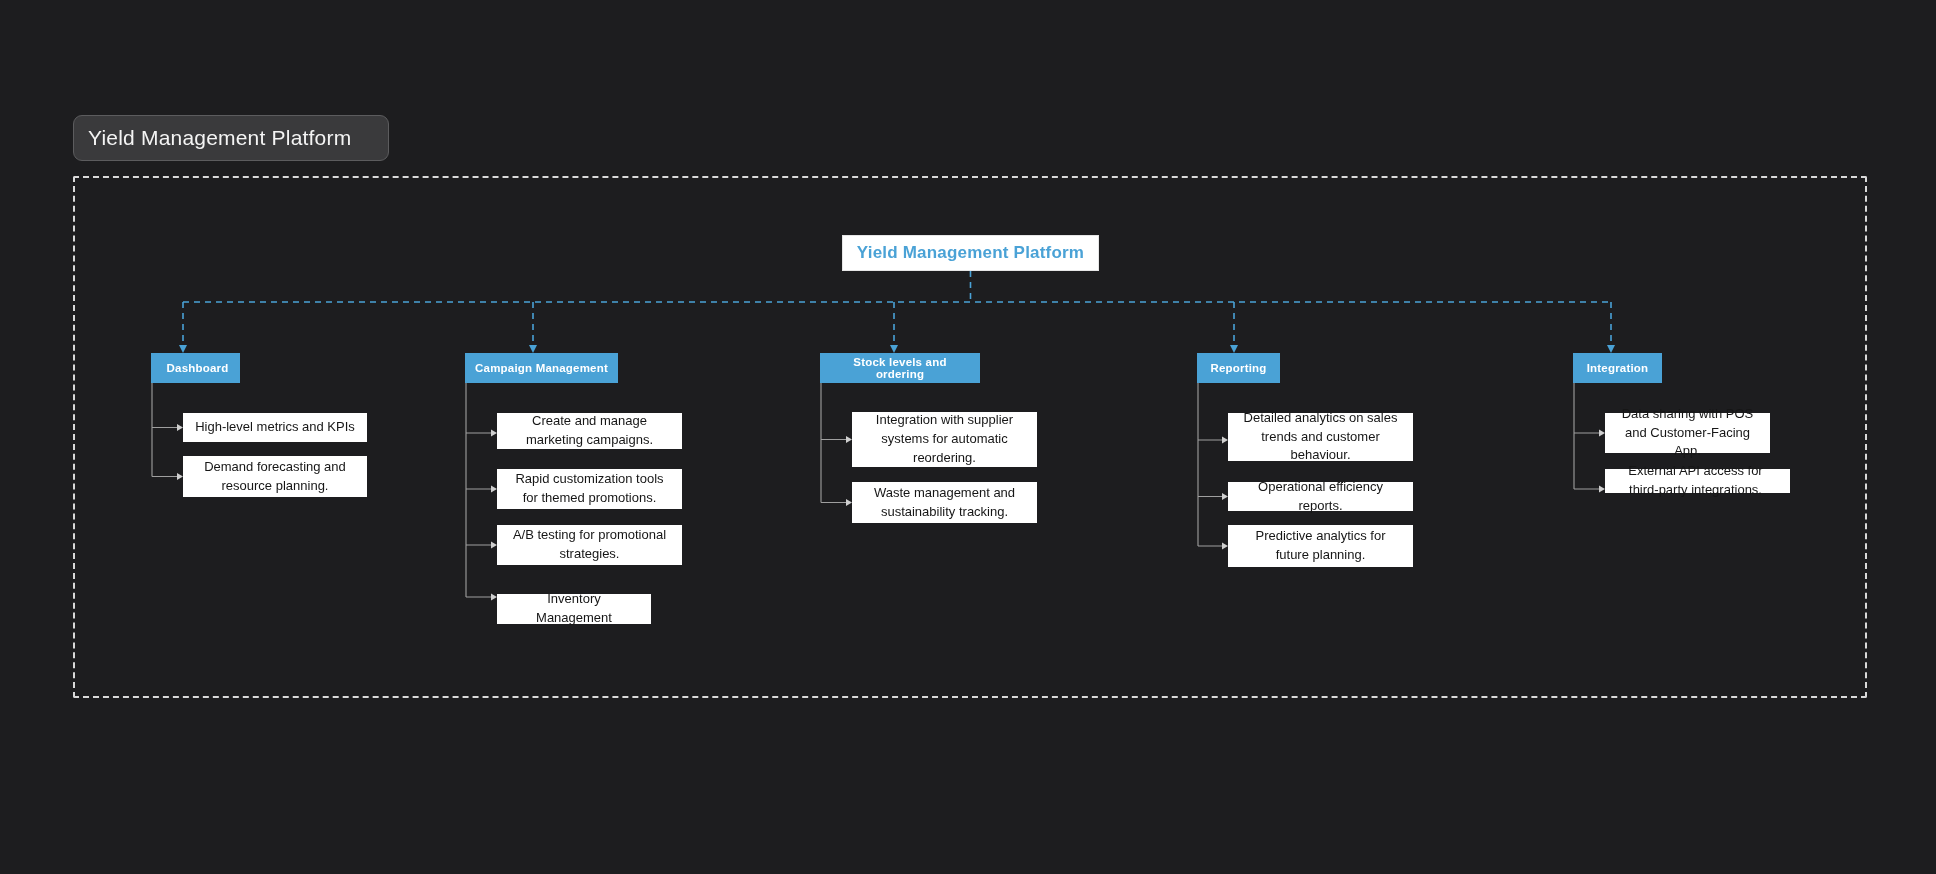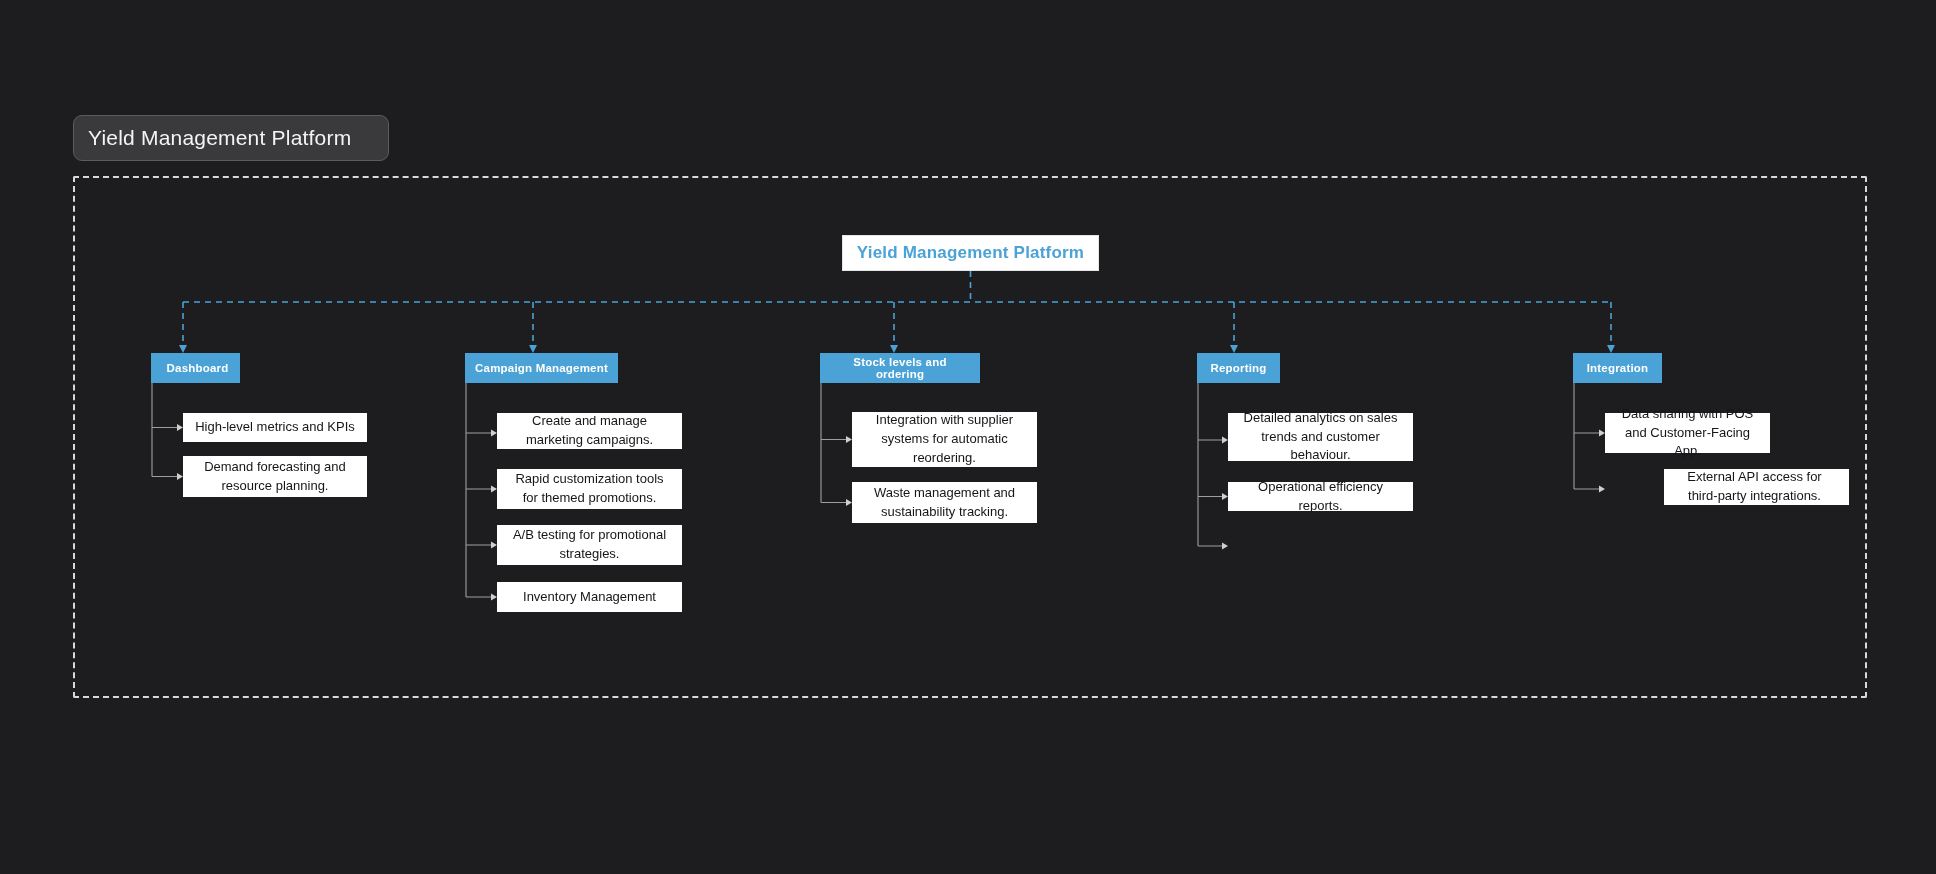--- a/index.html
+++ b/index.html
@@ -91,27 +91,28 @@
   <div class="node root-node" style="left:842px;top:235px;width:257px;height:36px;">Yield Management Platform</div>
 
   <div class="node cat" style="left:151px;top:353px;width:89px;height:30px;padding-left:12px;">Dashboard</div>
   <div class="node leaf" style="left:183px;top:413px;width:184px;height:29px;">High-level metrics and KPIs</div>
   <div class="node leaf" style="left:183px;top:456px;width:184px;height:41px;">Demand forecasting and resource planning.</div>
 
   <div class="node cat" style="left:465px;top:353px;width:153px;height:30px;">Campaign Management</div>
   <div class="node leaf" style="left:497px;top:413px;width:185px;height:36px;">Create and manage marketing campaigns.</div>
   <div class="node leaf" style="left:497px;top:469px;width:185px;height:40px;">Rapid customization tools for themed promotions.</div>
   <div class="node leaf" style="left:497px;top:525px;width:185px;height:40px;">A/B testing for promotional strategies.</div>
-  <div class="node leaf" style="left:497px;top:582px;width:185px;height:30px;">Inventory Management</div>
+  <div class="node leaf" style="left:497px;top:594px;width:154px;height:30px;">Inventory Management</div>
 
   <div class="node cat" style="left:820px;top:353px;width:160px;height:30px;">Stock levels and ordering</div>
   <div class="node leaf" style="left:852px;top:412px;width:185px;height:55px;">Integration with supplier systems for automatic reordering.</div>
   <div class="node leaf" style="left:852px;top:482px;width:185px;height:41px;">Waste management and sustainability tracking.</div>
 
   <div class="node cat" style="left:1197px;top:353px;width:83px;height:30px;">Reporting</div>
   <div class="node leaf" style="left:1228px;top:413px;width:185px;height:48px;">Detailed analytics on sales trends and customer behaviour.</div>
   <div class="node leaf" style="left:1228px;top:482px;width:185px;height:29px;">Operational efficiency reports.</div>
+  <div class="node leaf" style="left:1228px;top:525px;width:185px;height:42px;">Predictive analytics for future planning.</div>
 
   <div class="node cat" style="left:1573px;top:353px;width:89px;height:30px;">Integration</div>
   <div class="node leaf" style="left:1605px;top:413px;width:165px;height:40px;">Data sharing with POS and Customer-Facing App.</div>
-  <div class="node leaf" style="left:1664px;top:469px;width:185px;height:36px;padding-left:8px;">External API access for third-party integrations.</div>
+  <div class="node leaf" style="left:1605px;top:469px;width:185px;height:24px;padding-left:8px;">External API access for third-party integrations.</div>
 
 </div>
 
 </body></html>

